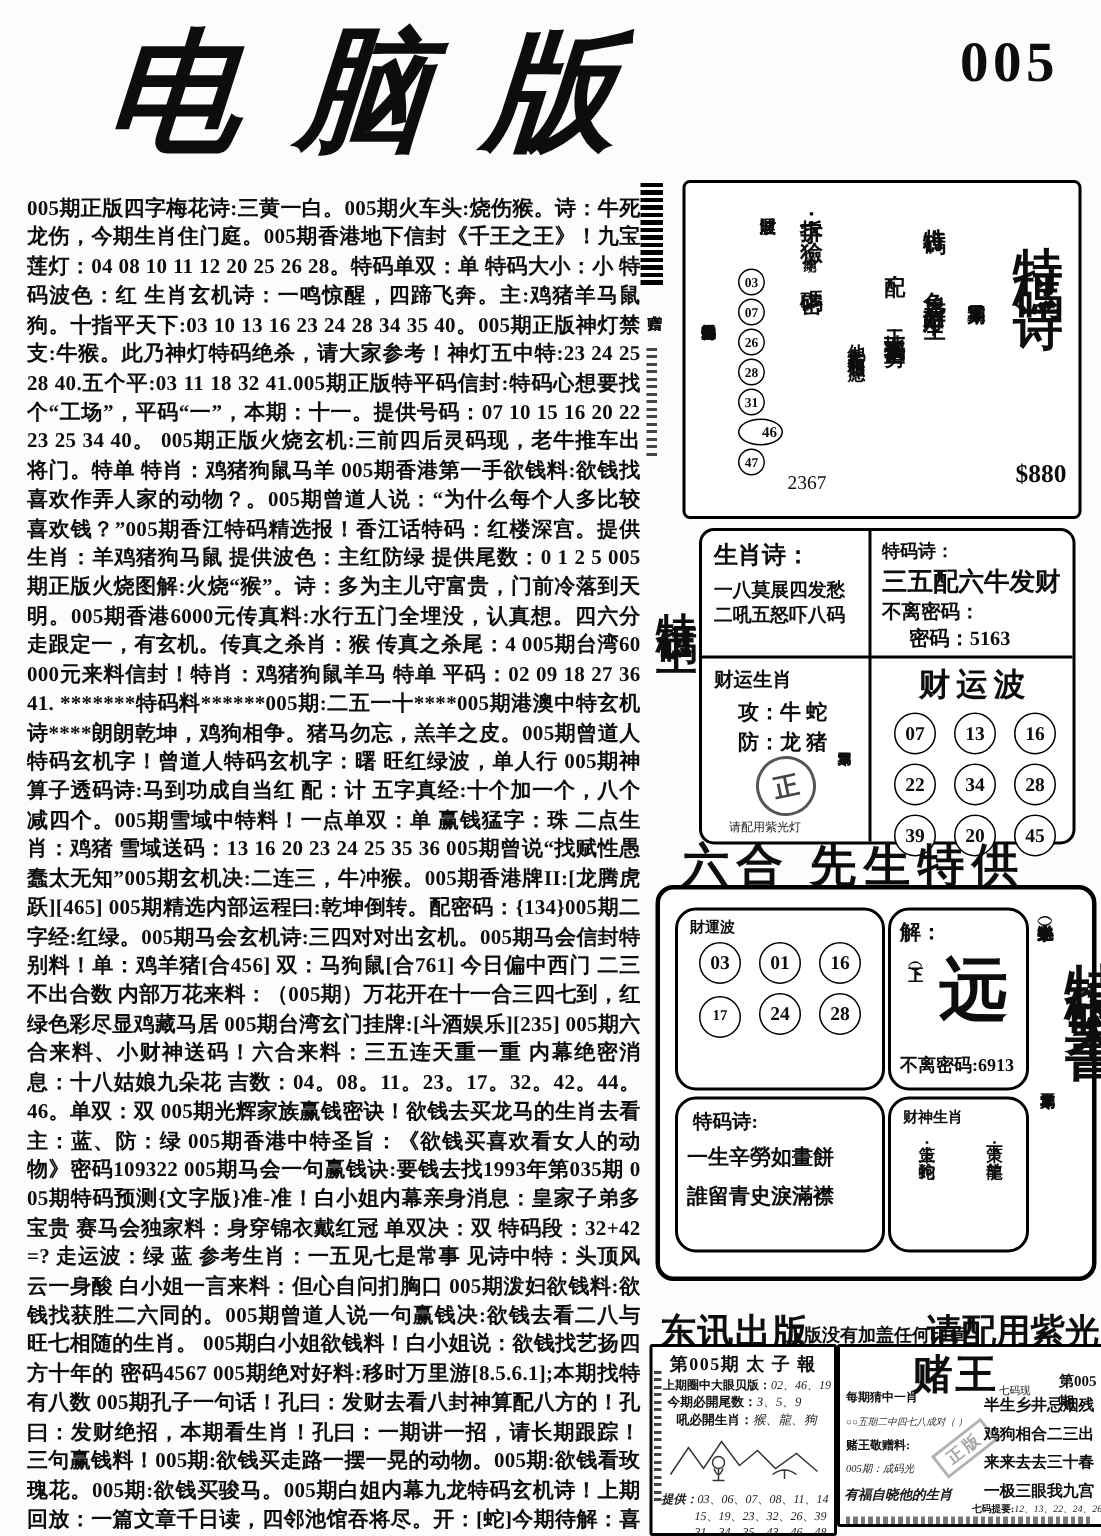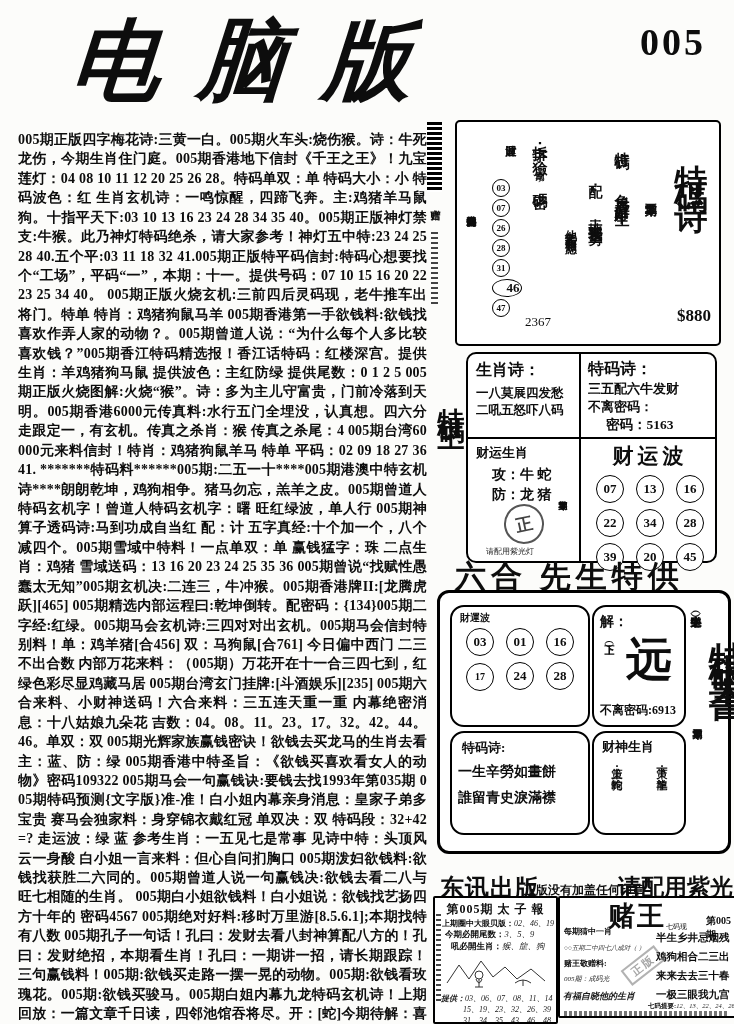--- a/index.html
+++ b/index.html
@@ -68,41 +68,41 @@
       <span>密碼</span>
     </div>
     <div class="abs" style="right:168px;bottom:14px;font-size:13px;">2367</div>
     <div class="abs v b" style="right:201px;top:14px;font-size:11px;">財運波</div>
     <div class="abs numcol" style="right:197px;top:56px;display:flex;flex-direction:column;">
       <span class="num" style="width:16px;height:16px;font-size:9px;">03</span>
       <span class="num" style="width:16px;height:16px;font-size:9px;">07</span>
       <span class="num" style="width:16px;height:16px;font-size:9px;">26</span>
       <span class="num" style="width:16px;height:16px;font-size:9px;">28</span>
       <span class="num" style="width:16px;height:16px;font-size:9px;">31</span>
-      <span class="num" style="width:16px;height:16px;font-size:13px;padding-left:12px;">46</span>
+      <span class="num" style="width:16px;height:16px;font-size:10px;padding-left:12px;">46</span>
       <span class="num" style="width:16px;height:16px;font-size:9px;">47</span>
     </div>
     <div class="abs v" style="left:7px;top:86px;font-size:10px;font-weight:bold;">香港馬會内部提供</div>
   </div>
 
   <div class="abs v b" style="left:433px;top:386px;font-size:27px;letter-spacing:9px;">特碼王</div>
 
   <div class="abs box" style="left:466px;top:352px;width:247px;height:207px;border-radius:10px;">
     <div class="divline" style="left:111px;top:0;width:2px;height:100%;"></div>
     <div class="divline" style="left:0;top:83px;width:100%;height:2px;"></div>
 
     <div class="abs" style="left:8px;top:6px;width:100px;">
       <div class="b" style="font-size:16px;">生肖诗：</div>
       <div class="b" style="font-size:12.5px;margin-top:4px;">一八莫展四发愁</div>
       <div class="b" style="font-size:12.5px;">二吼五怒吓八码</div>
     </div>
 
     <div class="abs" style="left:120px;top:5px;width:122px;">
-      <div class="b" style="font-size:16px;">特码诗：</div>
-      <div class="b" style="font-size:13px;">三五配六牛发财</div>
+      <div class="b" style="font-size:12px;">特码诗：</div>
+      <div class="b" style="font-size:17px;">三五配六牛发财</div>
       <div class="b" style="font-size:13px;">不离密码：</div>
       <div class="b" style="font-size:13.5px;margin-left:18px;">密码：5163</div>
     </div>
 
     <div class="abs" style="left:8px;top:90px;width:100px;">
       <div class="b" style="font-size:13px;">财运生肖</div>
       <div class="b" style="font-size:14px;margin:4px 0 0 16px;">攻：牛 蛇</div>
       <div class="b" style="font-size:14px;margin:2px 0 0 16px;">防：龙 猪</div>
     </div>
     <div class="abs stamp-circle" style="left:36px;top:150px;width:36px;height:36px;font-size:17px;font-weight:bold;">正</div>
@@ -163,21 +163,21 @@
     </div>
 
     <div class="abs rbox" style="left:152px;top:12px;width:90px;height:118px;">
       <div class="abs b" style="left:6px;top:6px;font-size:14px;">解：</div>
       <div class="abs v" style="left:8px;top:30px;font-size:10px;font-weight:bold;">（上下）</div>
       <div class="abs b" style="left:32px;top:22px;font-size:46px;">远</div>
       <div class="abs b" style="left:6px;bottom:6px;font-size:12px;white-space:nowrap;">不离密码:6913</div>
     </div>
 
     <div class="abs rbox" style="left:152px;top:138px;width:90px;height:100px;">
-      <div class="b" style="font-size:13px;margin:5px 0 0 8px;">财神生肖</div>
+      <div class="b" style="font-size:10px;margin:5px 0 0 8px;">财神生肖</div>
       <div style="display:flex;justify-content:space-around;margin-top:3px;">
         <span class="v b" style="font-size:11px;height:64px;">上策：蛇狗</span>
         <span class="v b" style="font-size:11px;height:64px;">下策：龍羊</span>
       </div>
     </div>
 
     <div class="abs v b" style="left:248px;top:14px;font-size:11px;">先生送字（必中）</div>
     <div class="abs v" style="left:250px;top:128px;font-size:10px;font-weight:bold;">第零零五期</div>
     <div class="abs v b" style="left:262px;top:18px;font-size:38px;letter-spacing:14px;">特碼天書</div>
   </div>

